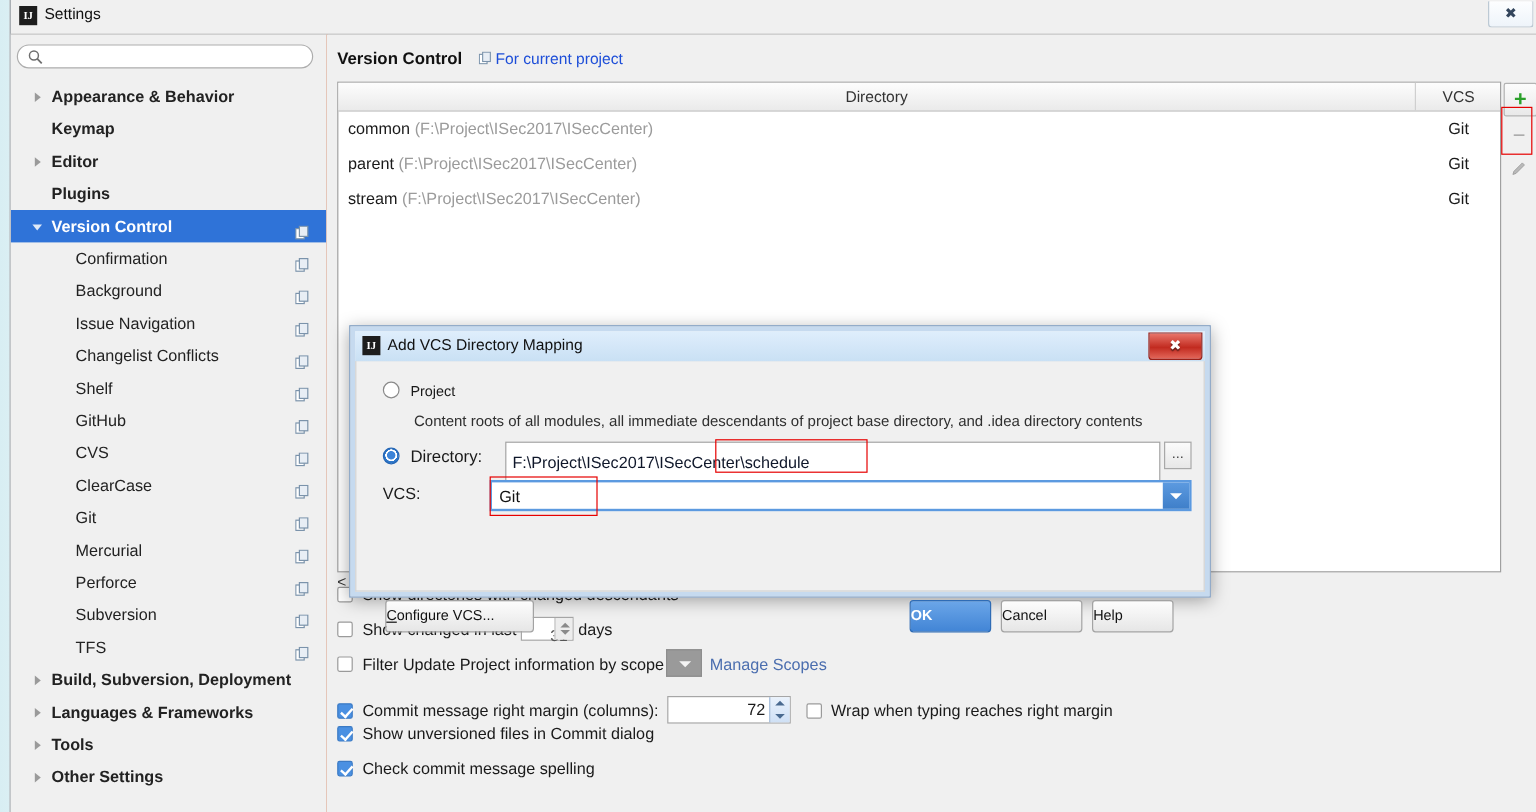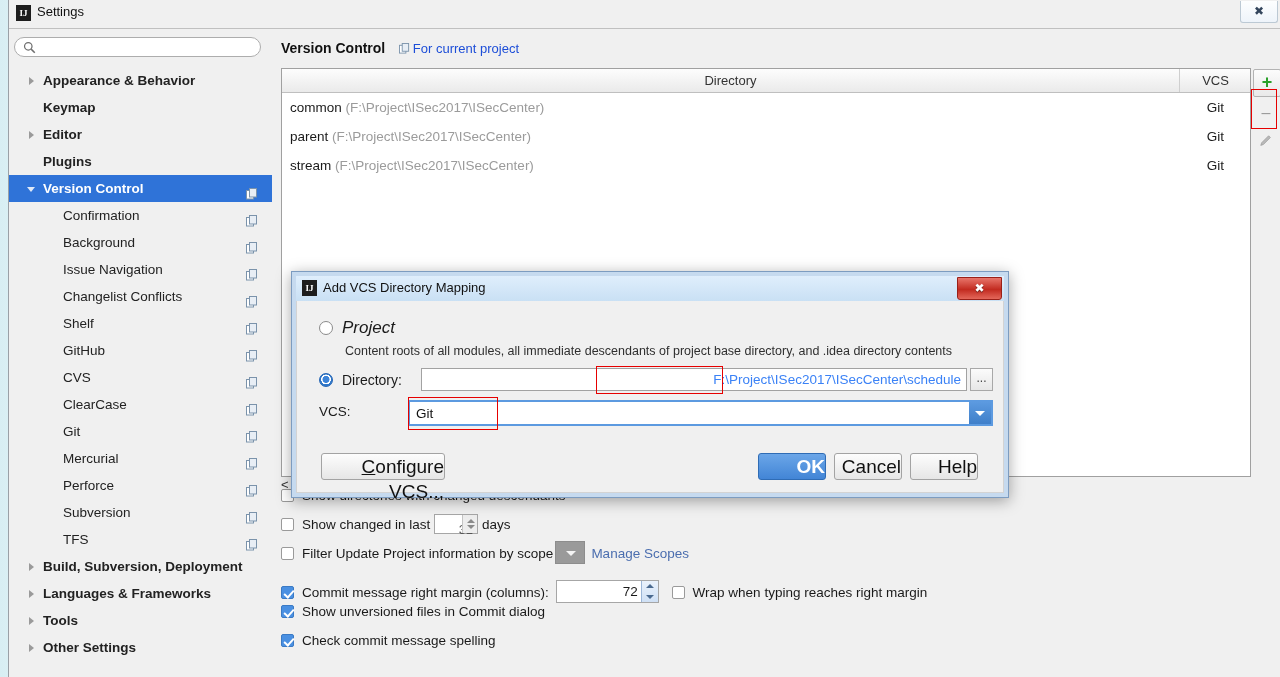--- a/index.html
+++ b/index.html
@@ -185,29 +185,28 @@
   }
   #dlg-body{
     position:absolute;left:4px;top:29px;right:4px;bottom:4px;
     background:#f0f0f0;border:1px solid #d3d3d3;border-top:none;box-sizing:border-box;
   }
   .radio{
     display:inline-block;width:14px;height:14px;border-radius:50%;box-sizing:border-box;
     border:1px solid #8a8a8a;background:#fff;vertical-align:-2px;margin-right:9px;position:relative;
   }
   .radio.on{border:1px solid #2566b5;background:radial-gradient(circle at 50% 45%,#3d84d8 0 3.2px,#ffffff 3.8px 4.8px,#2f77c9 5px 7px);}
-  #r-project{position:absolute;left:22px;top:17px;font-size:17px;font-style:italic;}
+  #r-project{position:absolute;left:22px;top:17px;font-size:12px;}
   #hint{position:absolute;left:48px;top:43px;font-size:12.5px;color:#2f2f2f;white-space:nowrap;}
   #r-dir{position:absolute;left:22px;top:71px;font-size:14px;}
   #dir-field{
-    position:absolute;left:124px;top:67px;width:546px;height:23px;
+    position:absolute;left:124px;top:67px;width:546px;height:34px;
     background:#fff;border:1px solid #a2a2a2;box-sizing:border-box;
-    font-size:13.5px;color:#3b82f6;padding:0 5px;line-height:21px;outline:none;
+    font-size:13.5px;color:#0f172a;padding:0 5px;line-height:21px;outline:none;
     font-family:"Liberation Sans",sans-serif;
-    text-align:right;
   }
   #dir-browse{
     position:absolute;left:673px;top:67px;width:23px;height:23px;
     background:linear-gradient(#fbfbfb,#e7e7e7);border:1px solid #a8a8a8;box-sizing:border-box;
     text-align:center;line-height:18px;font-size:12px;color:#444;
   }
   #dir-hl{position:absolute;left:299px;top:65px;width:127px;height:28px;border:1.5px solid #e60000;box-sizing:border-box;pointer-events:none;}
   #vcs-lbl{position:absolute;left:22px;top:103px;font-size:13.5px;}
   #vcs-combo{
     position:absolute;left:111px;top:99px;width:585px;height:26px;
@@ -217,22 +216,22 @@
   #vcs-combo .arrow{
     position:absolute;right:0;top:0;width:22px;height:22px;
     background:linear-gradient(#5c9ae0,#3f7fc9);
   }
   #vcs-combo .arrow:after{
     content:"";position:absolute;left:6px;top:9px;width:0;height:0;
     border-left:5px solid transparent;border-right:5px solid transparent;border-top:5px solid #fff;
   }
   #vcs-hl{position:absolute;left:111px;top:96px;width:90px;height:33px;border:1.5px solid #e60000;box-sizing:border-box;pointer-events:none;}
   .dbtn{
-    position:absolute;height:27px;line-height:25px;text-align:right;font-size:19px;box-sizing:border-box;
-    background:linear-gradient(#fdfdfd,#e6e6e6);border:1px solid #a3a3a3;border-radius:3px;color:#111;
+    position:absolute;height:27px;line-height:25px;text-align:left;font-size:12px;box-sizing:border-box;
+    background:linear-gradient(#fdfdfd,#e6e6e6);border:1px solid #a3a3a3;border-radius:3px;color:#111;margin-top:47px;
   }
   #btn-configure{left:24px;top:152px;width:124px;}
   #btn-ok{left:461px;top:152px;width:68px;background:linear-gradient(#6ba6e8,#4285d6);border:1px solid #2f6cb5;color:#fff;font-weight:bold;}
   #btn-cancel{left:537px;top:152px;width:68px;}
   #btn-help{left:613px;top:152px;width:68px;}
   .u{text-decoration:underline;}
 </style>
 </head>
 <body>
 

